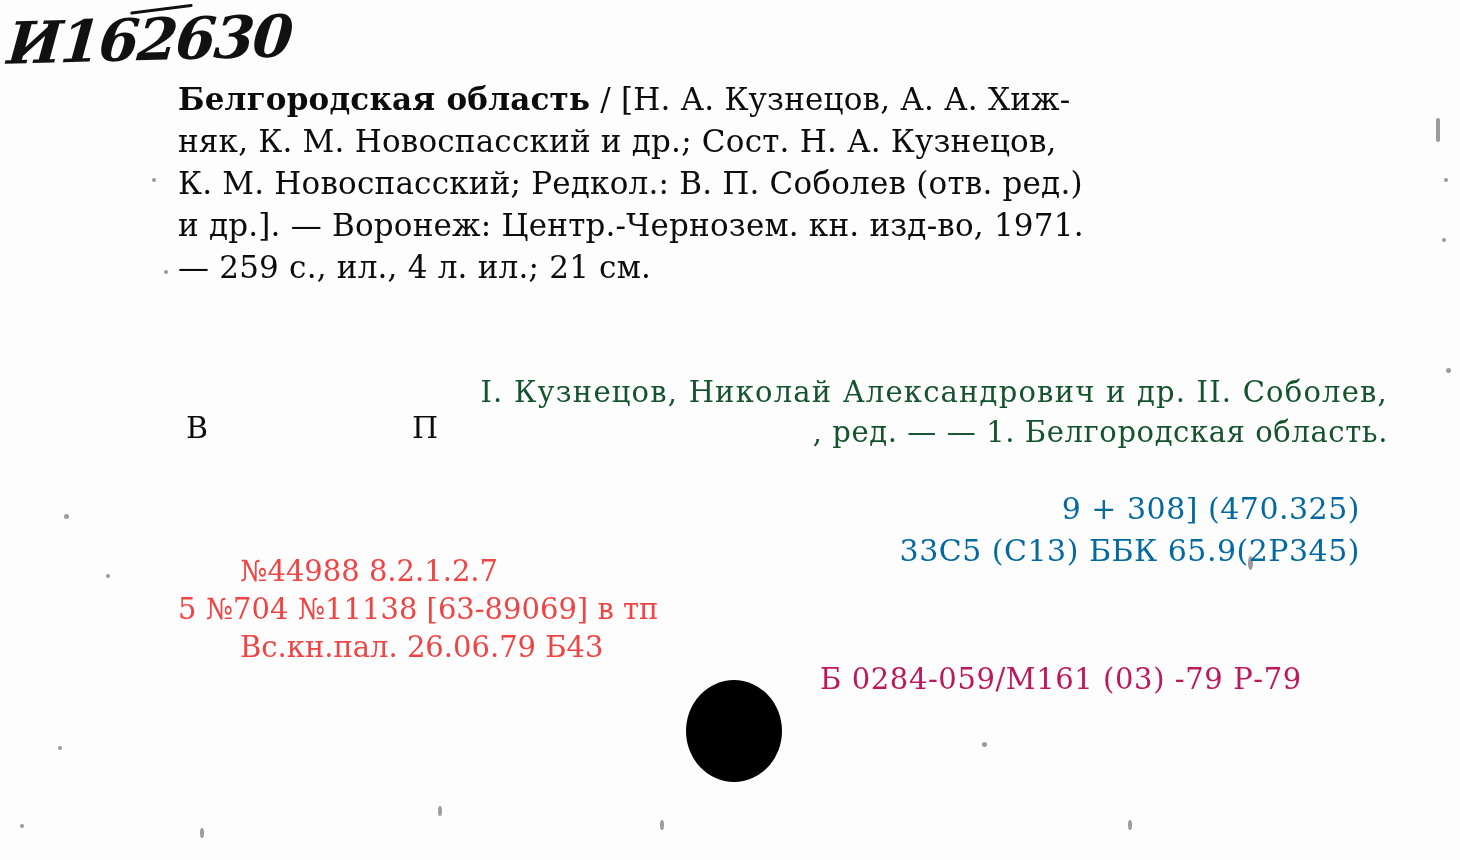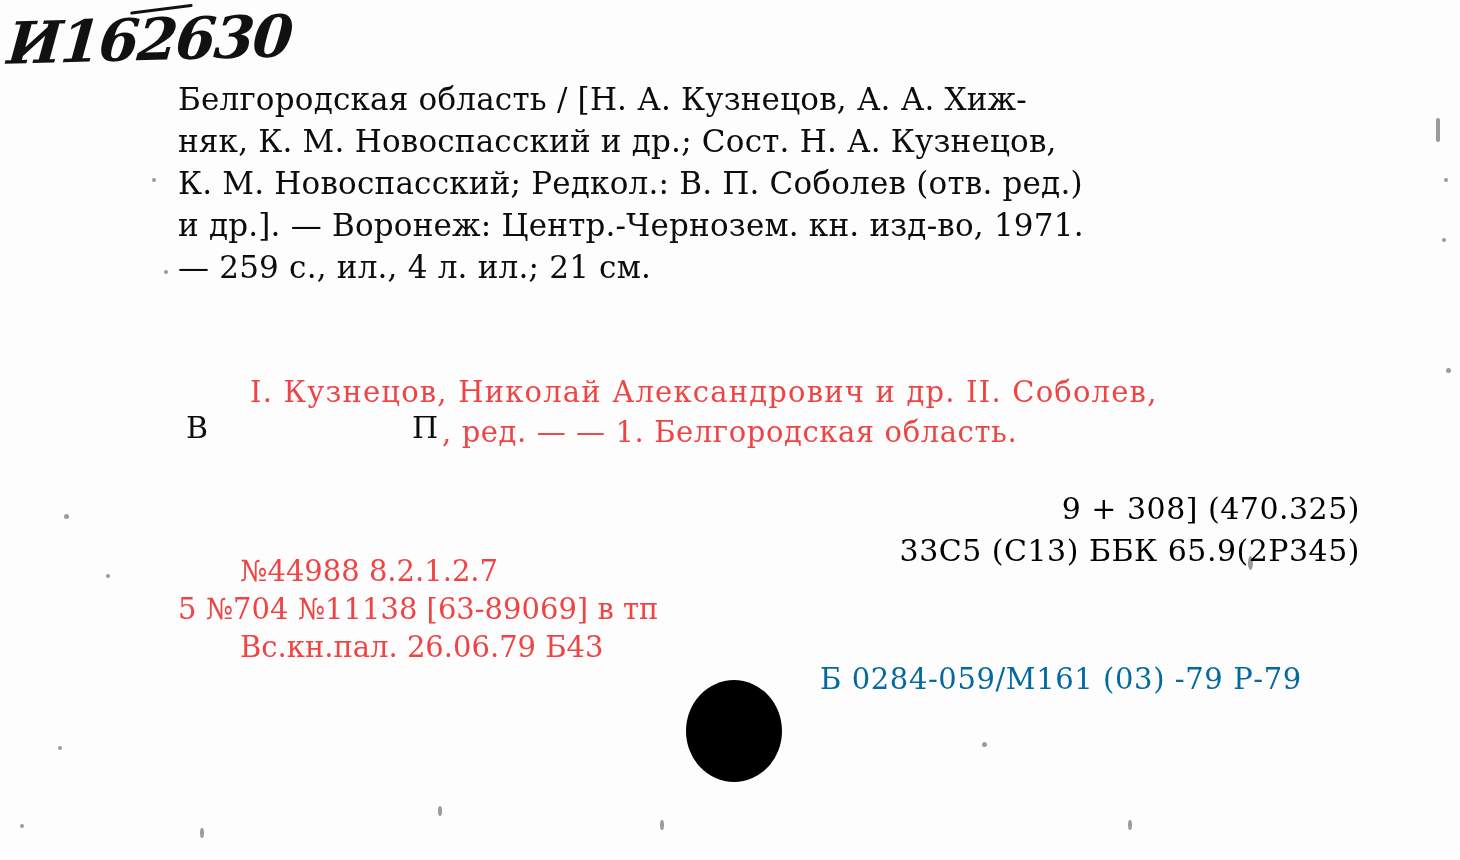--- a/index.html
+++ b/index.html
@@ -59,34 +59,35 @@
     width: 1200px;
     font-size: 31px;
     line-height: 42px;
     color: #0c0c0c;
     letter-spacing: 0.2px;
   }
   .bib .line {
     white-space: nowrap;
   }
   .bib .title {
-    font-weight: 400;
+    font-weight: 700;
     text-align: right;
   }
   .indent-1 { padding-left: 66px; }
 
   
   .tracing {
     position: absolute;
-    left: 192px;
+    left: 178px;
     top: 372px;
     width: 1210px;
     font-size: 29px;
     line-height: 40px;
-    color: #ef4444;
+    color: #14532d;
+    text-align: right;
   }
   .tracing .t-line {
     white-space: nowrap;
   }
   .t-row1 { padding-left: 58px; letter-spacing: 1.2px; }
   .t-row2 { padding-left: 250px; letter-spacing: 0.6px; }
 
   .side-letter-b {
     position: absolute;
     left: 186px;
@@ -103,21 +104,21 @@
   }
 
   
   .classif {
     position: absolute;
     right: 100px;
     top: 488px;
     text-align: right;
     font-size: 30px;
     line-height: 42px;
-    color: #000000;
+    color: #0369a1;
   }
   .classif .udc { letter-spacing: 0.5px; }
   .classif .bbk { font-weight: 400; letter-spacing: 0.5px; }
 
   
   .notes {
     position: absolute;
     left: 178px;
     top: 552px;
     font-size: 29px;
@@ -126,21 +127,21 @@
   }
   .notes .n-line { white-space: nowrap; }
   .n-indent { padding-left: 62px; }
 
   
   .price-line {
     position: absolute;
     left: 820px;
     top: 662px;
     font-size: 29px;
-    color: #0369a1;
+    color: #be185d;
     letter-spacing: 0.6px;
     white-space: nowrap;
   }
 
   
   .blob {
     position: absolute;
     left: 686px;
     top: 680px;
     width: 96px;

